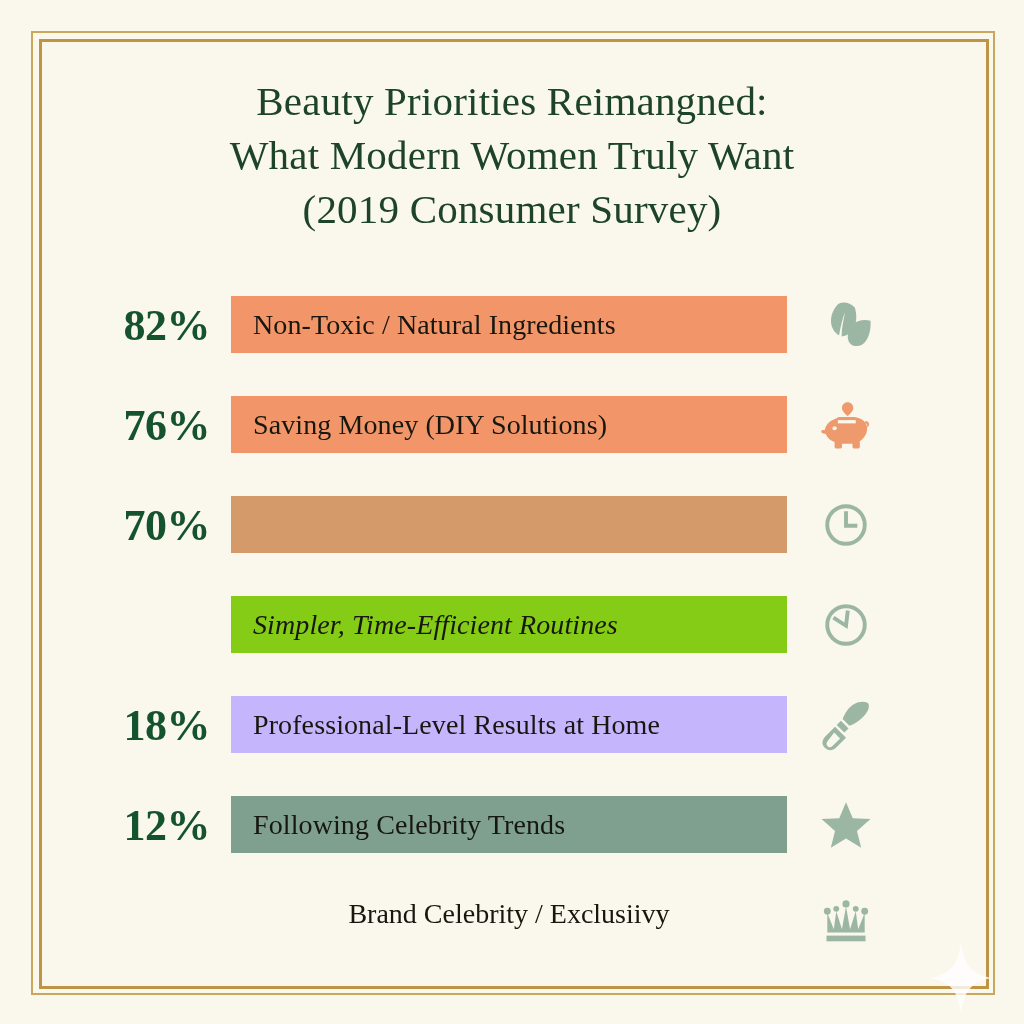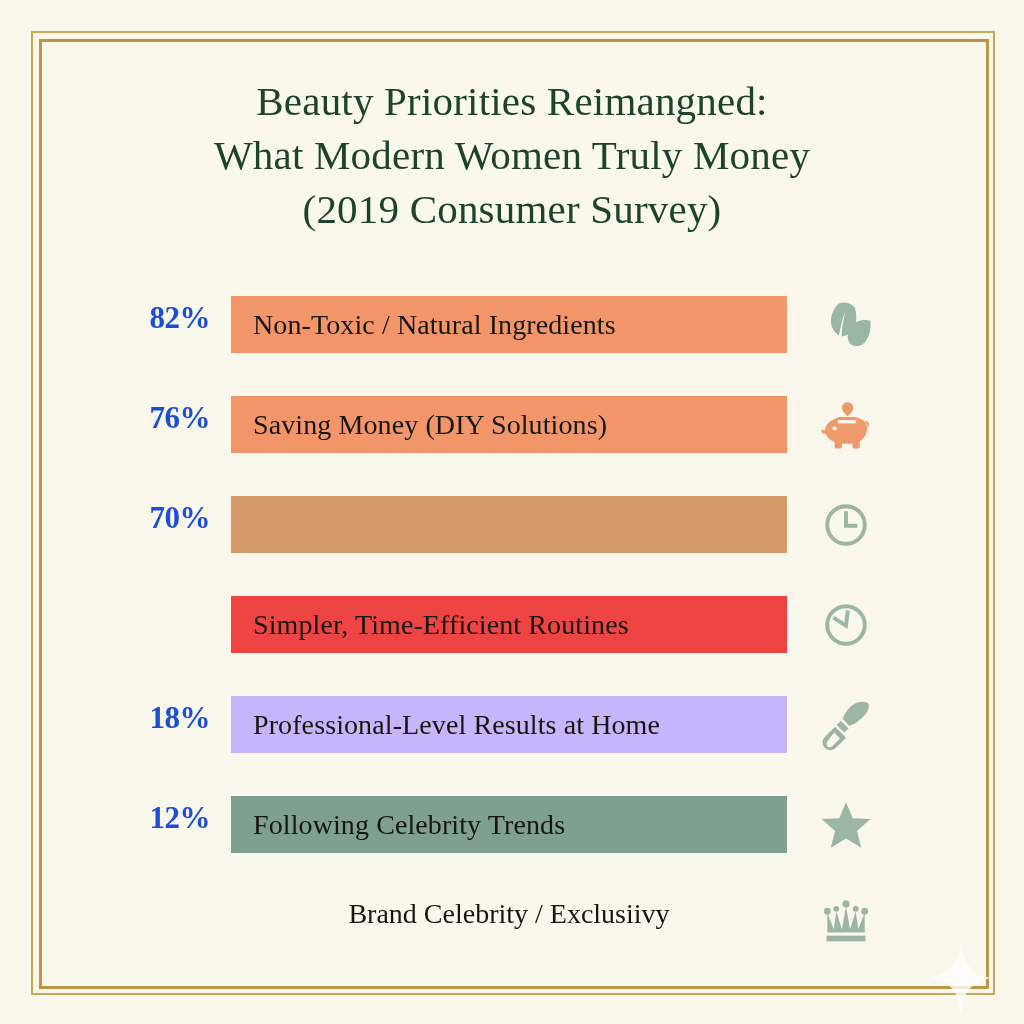--- a/index.html
+++ b/index.html
@@ -66,23 +66,23 @@
   .row {
     position: relative;
     height: 100px;
   }
   .pct {
     position: absolute;
     left: 80px;
     width: 130px;
     text-align: right;
     top: 8px;
-    font-size: 31px;
+    font-size: 44px;
     font-weight: bold;
-    color: #1d4ed8;
+    color: #14532d;
     letter-spacing: -.5px;
   }
   .bar {
     position: absolute;
     left: 231px;
     top: 4px;
     width: 556px;
     height: 57px;
     display: flex;
     align-items: center;
@@ -129,21 +129,21 @@
 
   <div class="border-outer"></div>
   <div class="border-inner"></div>
 
   <svg class="sparkle" viewBox="0 0 62 72">
     <path d="M31 0 C34 22 40 32 62 36 C40 40 34 50 31 72 C28 50 22 40 0 36 C22 32 28 22 31 0 Z" fill="#ffffff" opacity="0.92"></path>
   </svg>
 
   <div class="title">
     <span class="ln">Beauty Priorities Reimangned:</span>
-    <span class="ln">What Modern Women Truly Money</span>
+    <span class="ln">What Modern Women Truly Want</span>
     <span class="ln">(2019 Consumer Survey)</span>
   </div>
 
   <div class="rows">
 
     <div class="row">
       <div class="pct">82%</div>
       <div class="bar" style="background:#f2966a;">
         <span class="bar-label">Non-Toxic / Natural Ingredients</span>
       </div>
@@ -178,21 +178,21 @@
       </div>
       <div class="icon">
         <svg viewBox="0 0 64 64" width="50" height="50">
           <circle cx="32" cy="32" r="24" fill="none" stroke="#9cb6a4" stroke-width="5"></circle>
           <path d="M32 17 L32 33 L44 33" fill="none" stroke="#9cb6a4" stroke-width="5" stroke-linecap="square"></path>
         </svg>
       </div>
     </div>
 
     <div class="row">
-      <div class="bar" style="background:#ef4444;">
+      <div class="bar" style="background:#84cc16;font-style:italic;">
         <span class="bar-label">Simpler, Time-Efficient Routines</span>
       </div>
       <div class="icon">
         <svg viewBox="0 0 64 64" width="50" height="50">
           <circle cx="32" cy="32" r="24" fill="none" stroke="#9cb6a4" stroke-width="5"></circle>
           <path d="M18 24 L32 33 L34 16" fill="none" stroke="#9cb6a4" stroke-width="5" stroke-linecap="square"></path>
         </svg>
       </div>
     </div>
 

